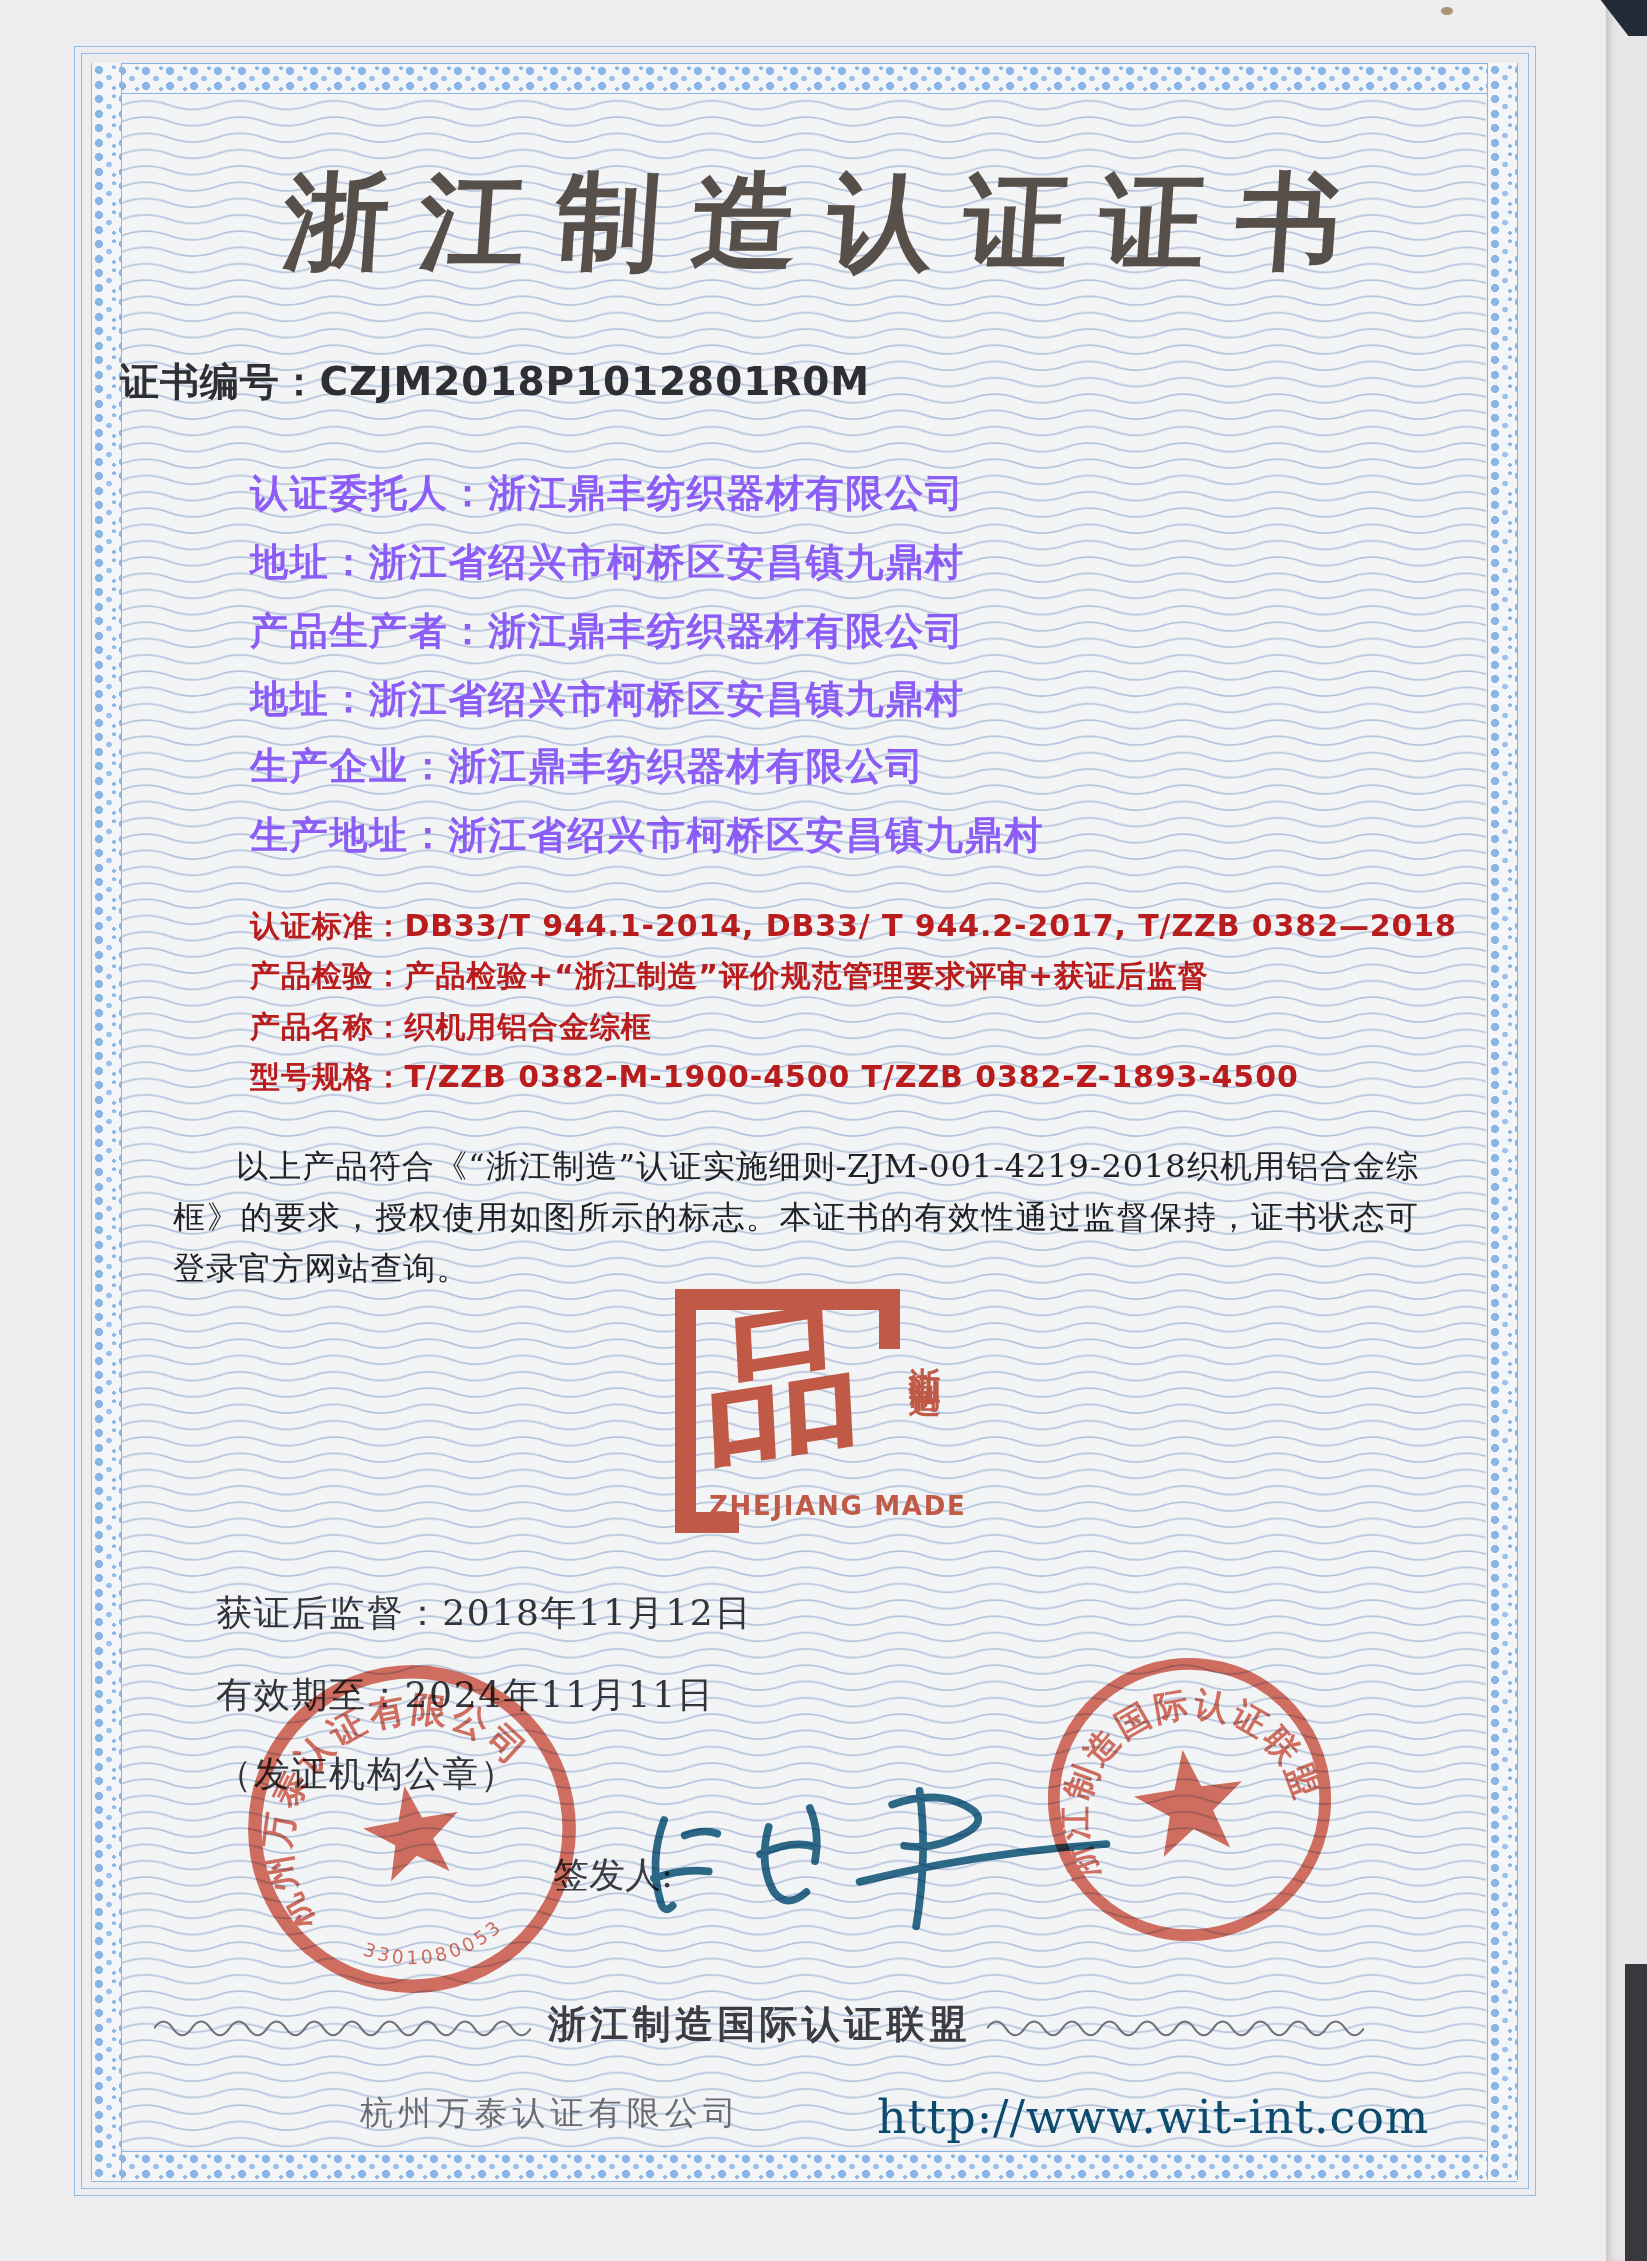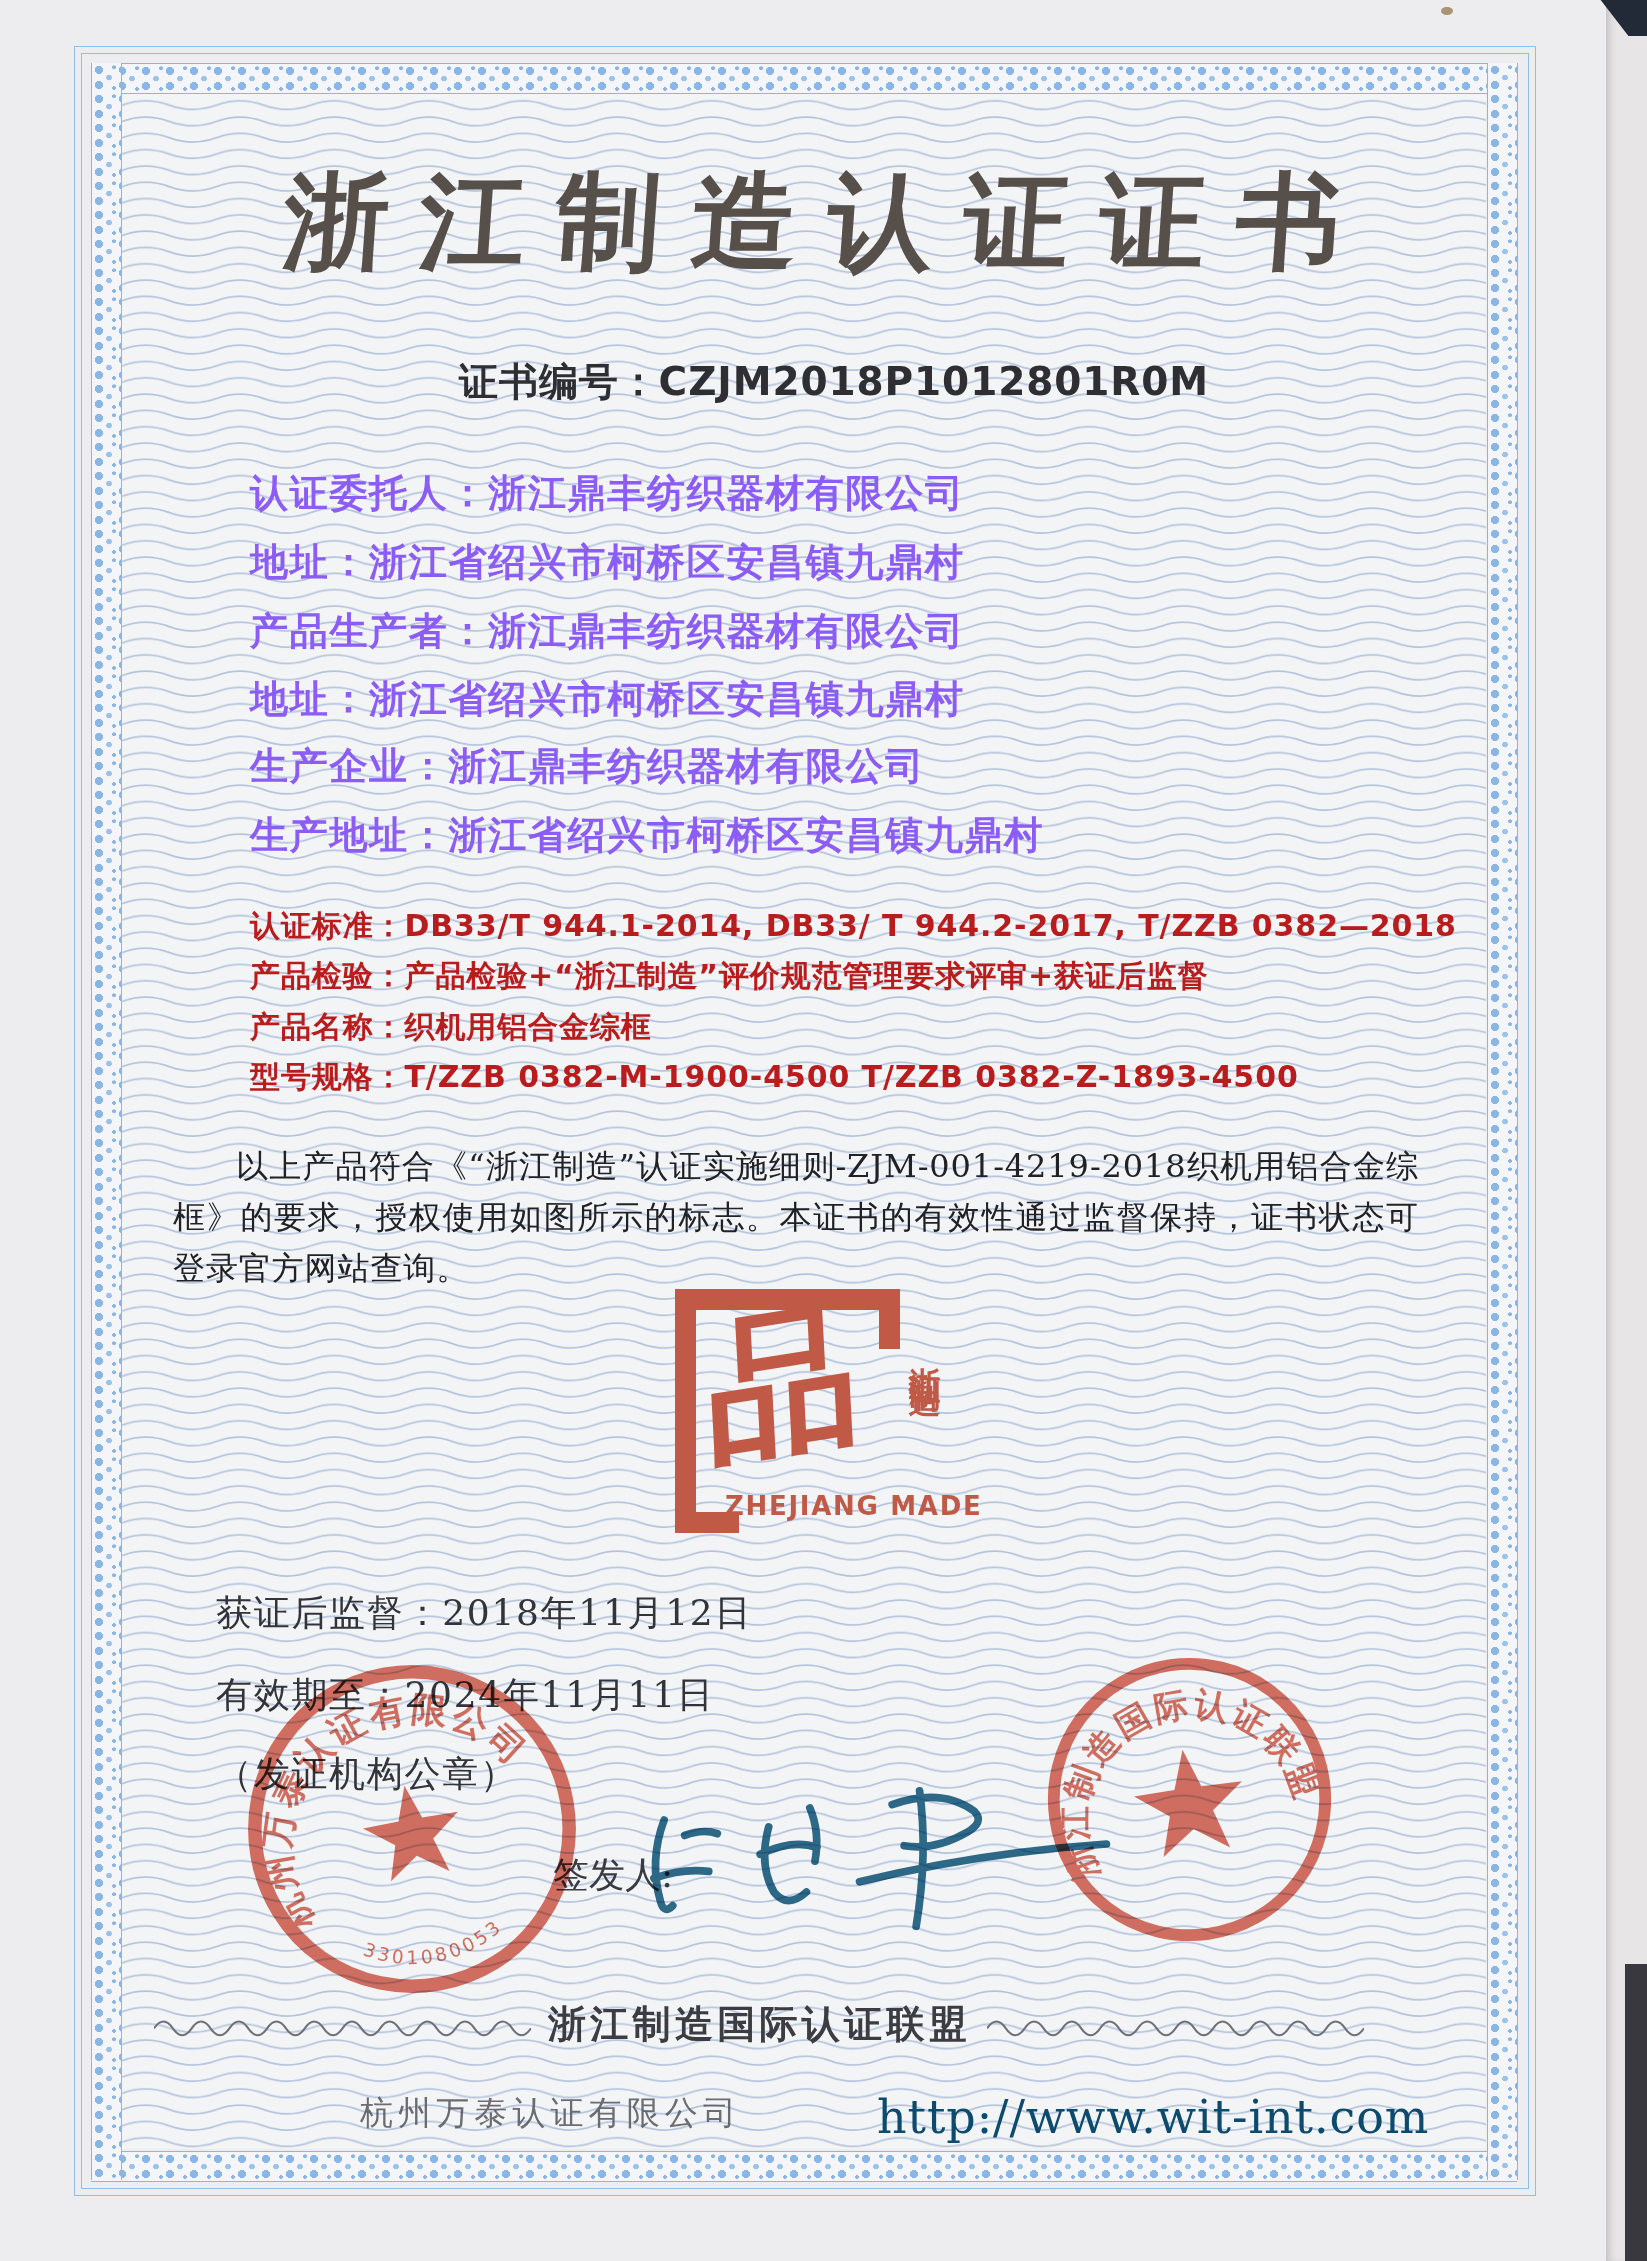--- a/index.html
+++ b/index.html
@@ -21,21 +21,21 @@
       radial-gradient(circle 1.7px   at 22px 25px,#8ab6e5 1.7px,  transparent 2.1px);
     background-size:24px 29px;}
   .band-h{height:29px;border-top:1.7px solid #8ab6e5;border-bottom:1.7px solid #8ab6e5;}
   .band-v{width:29px;border-left:1.7px solid #8ab6e5;border-right:1.7px solid #8ab6e5;}
   .inner{left:122px;top:94px;width:1364px;height:2055px;background:#f3f4f6;}
   
   .title{left:120px;top:153px;width:1364px;text-align:center;
     font-family:"DejaVu Serif",serif;font-weight:700;font-size:105px;
     letter-spacing:31px;padding-left:26px;color:#57504a;
     transform:skewX(-4deg);white-space:nowrap;}
-  .certno{left:120px;top:355px;width:1089px;text-align:right;font-size:39px;
+  .certno{left:120px;top:355px;width:1089px;text-align:left;font-size:39px;
     font-weight:600;color:#2e2e33;letter-spacing:0.9px;white-space:nowrap;}
   .field-line{left:250px;width:1201px;font-size:38px;font-weight:700;color:#8b5cf6;
     white-space:nowrap;letter-spacing:1.7px;}
   .spec-line{left:250px;width:1218px;font-size:30px;font-weight:700;color:#b91c1c;
     white-space:nowrap;letter-spacing:0.9px;}
   .statement{left:173px;top:1141px;width:1246px;font-size:32px;line-height:51px;
     color:#222226;text-indent:63px;font-family:"DejaVu Serif",serif;
     text-align:justify;letter-spacing:0.9px;}
   .date-line{left:216px;font-size:36px;color:#33333a;font-family:"DejaVu Serif",serif;
     white-space:nowrap;letter-spacing:1.7px;}
@@ -53,21 +53,21 @@
   .lg-top{left:0;top:0;width:225px;height:21.4px;}
   .lg-stub{right:0;top:0;width:21.4px;height:60px;}
   .lg-left{left:0;top:0;width:21.4px;height:244px;}
   .lg-foot{left:0;bottom:0;width:64px;height:21.4px;}
   .lg-glyph{position:absolute;left:15.4px;top:6.9px;width:184px;text-align:center;
     font-size:154px;line-height:172px;color:#c05a46;font-family:"DejaVu Serif",serif;
     font-weight:700;transform:rotate(-9deg) skewX(-6deg);}
   .lg-side{position:absolute;left:228px;top:53px;writing-mode:vertical-rl;
     font-size:32px;letter-spacing:6px;color:#c05a46;font-weight:700;}
   .lg-caption{position:absolute;left:34px;bottom:12px;width:206px;font-size:26px;
-    font-weight:700;letter-spacing:1.7px;color:#c05a46;white-space:nowrap;margin-left:16px;}
+    font-weight:700;letter-spacing:1.7px;color:#c05a46;white-space:nowrap;}
   
   .seal{mix-blend-mode:multiply;opacity:.88;}
   .seal-left{left:243px;top:1660px;width:338px;height:338px;transform:rotate(-10deg);}
   .seal-right{left:1042px;top:1652px;width:295px;height:295px;transform:rotate(-8deg);}
   .sig{left:635px;top:1772px;mix-blend-mode:multiply;}
   
   .right-strip{left:1606px;top:0;width:41px;height:2261px;background:#e7e5e5;
     box-shadow:inset 6.9px 0 8.6px -4.3px rgba(0,0,0,.18);}
   .corner-dark{left:1544px;top:0;width:103px;height:36px;background:#222a38;
     clip-path:polygon(55% 0,100% 0,100% 100%,82% 100%);}

